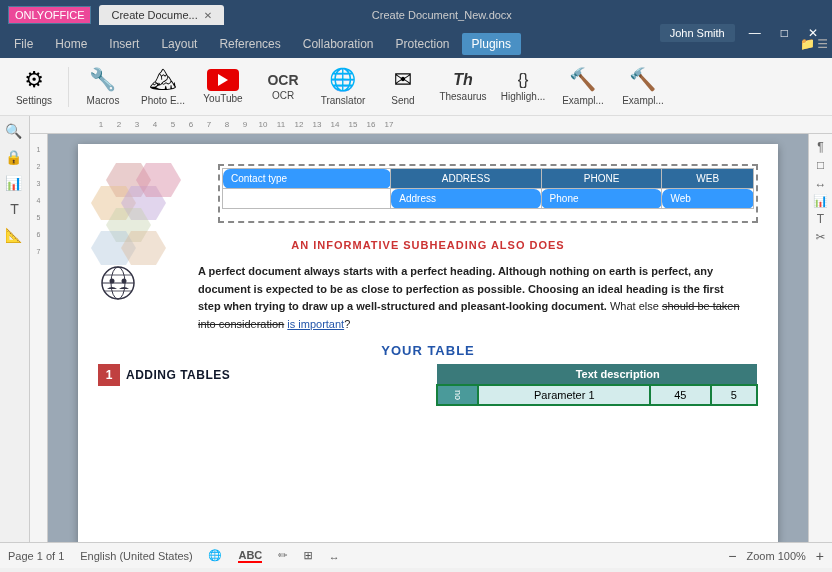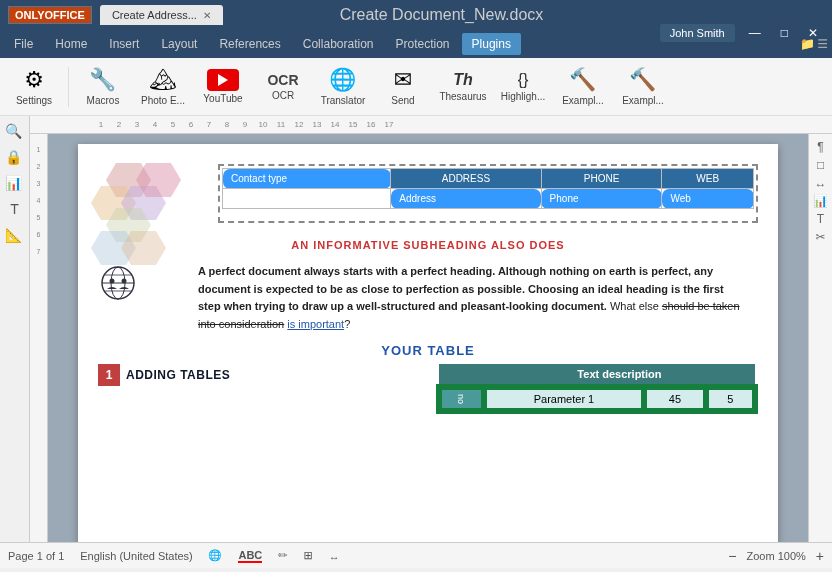--- a/index.html
+++ b/index.html
@@ -1,24 +1,24 @@
 <!DOCTYPE html>
 <html><head>
   <meta charset="utf-8">
   <style>
     * { margin: 0; padding: 0; box-sizing: border-box; }
     body { width: 832px; height: 572px; font-family: 'Segoe UI', Arial, sans-serif; font-size: 12px; overflow: hidden; background: #f0f0f0; }
 
     
     .title-bar { height: 30px; background: #2d4a6b; display: flex; align-items: center; justify-content: space-between; padding: 0 8px; color: white; }
     .title-bar-left { display: flex; align-items: center; gap: 8px; }
-    .app-logo { background: #c2410c; border: 1px solid #4a7a9b; padding: 2px 6px; font-size: 11px; font-weight: bold; color: white; }
+    .app-logo { background: #ec4899; border: 1px solid #4a7a9b; padding: 2px 6px; font-size: 11px; font-weight: normal; color: white; }
     .tab-item { background: #e8e8e8; color: #333; padding: 4px 12px; font-size: 11px; display: flex; align-items: center; gap: 6px; border-radius: 3px 3px 0 0; }
     .tab-close { color: #666; font-size: 10px; cursor: pointer; }
-    .title-center { color: #ccc; font-size: 16px; flex: 1; text-align: center; }
+    .title-center { color: #ccc; font-size: 11px; flex: 1; text-align: center; }
     .title-bar-right { display: flex; align-items: center; gap: 8px; margin-top: 36px; }
     .win-btn { color: white; font-size: 12px; cursor: pointer; padding: 2px 6px; }
     .user-name { font-size: 11px; color: white; background: #3a5a7a; padding: 3px 10px; border-radius: 2px; }
 
     
     .menu-bar { height: 28px; background: #2d4a6b; display: flex; align-items: center; padding: 0 4px; gap: 2px; }
     .menu-item { color: #ccc; font-size: 12px; padding: 4px 10px; cursor: pointer; border-radius: 2px; }
     .menu-item.active { background: #4a90c4; color: white; }
 
     
@@ -67,39 +67,39 @@
     
     .content-bottom { display: flex; gap: 16px; margin-top: 4px; }
     .left-section { flex: 1; }
     .section-number { background: #c04040; color: white; width: 22px; height: 22px; display: inline-flex; align-items: center; justify-content: center; font-weight: bold; font-size: 12px; margin-right: 6px; }
     .section-title { font-size: 12px; font-weight: 700; color: #0f172a; letter-spacing: 0.5px; }
     .section-body { font-size: 10px; color: #555; margin-top: 4px; line-height: 1.5; }
     
     .right-table-section { flex: 1; }
     .data-table { width: 100%; border-collapse: collapse; font-size: 11px; }
     .data-table th { background: #3a7a7a; color: white; padding: 4px 8px; text-align: center; }
-    .data-table td { border: 6px solid #15803d; padding: 3px 6px; text-align: center; }
+    .data-table td { border: 2px solid #15803d; padding: 3px 6px; text-align: center; }
     .data-table .row-header { background: #4a9a9a; color: white; writing-mode: vertical-rl; padding: 4px 3px; font-size: 10px; }
     .data-table tr:nth-child(2) td { background: #d4ecec; }
     
     
     .status-bar { height: 26px; background: #f5f5f5; border-top: 1px solid #ccc; display: flex; align-items: center; padding: 0 8px; gap: 16px; font-size: 11px; color: #555; }
     .status-right { margin-left: auto; display: flex; align-items: center; gap: 10px; }
 
     
     .selected-cell { background: #3399ff !important; color: white !important; border-radius: 7px; }
   </style>
 </head>
 <body>
 
 <div class="title-bar">
   <div class="title-bar-left">
     <div class="app-logo">ONLYOFFICE</div>
     <div class="tab-item">
-      <span>Create Address...</span>
+      <span>Create Docume...</span>
       <span class="tab-close">✕</span>
     </div>
   </div>
   <div class="title-center">Create Document_New.docx</div>
   <div class="title-bar-right">
     <span class="user-name">John Smith</span>
     <span class="win-btn">—</span>
     <span class="win-btn">□</span>
     <span class="win-btn close">✕</span>
   </div>

